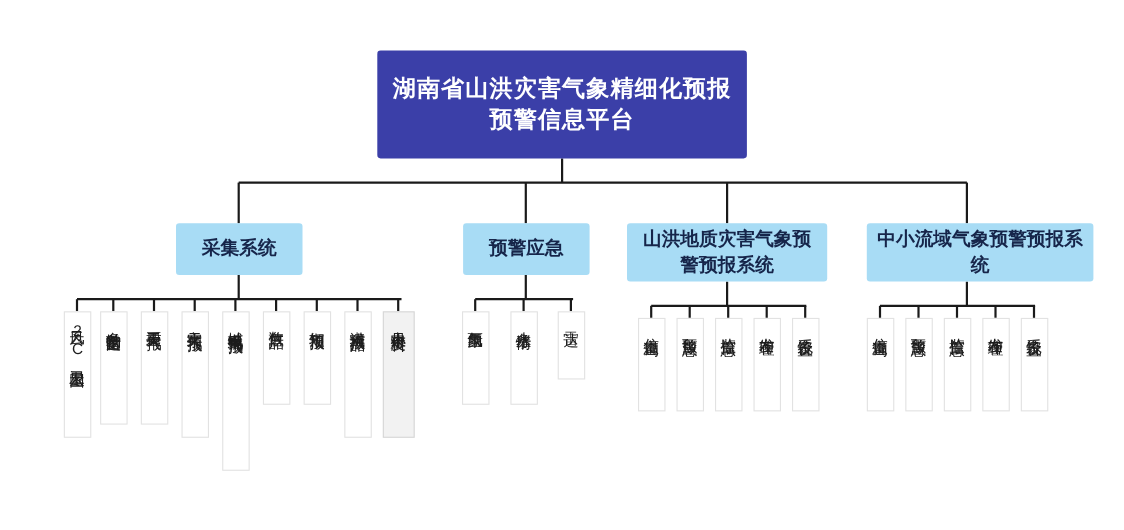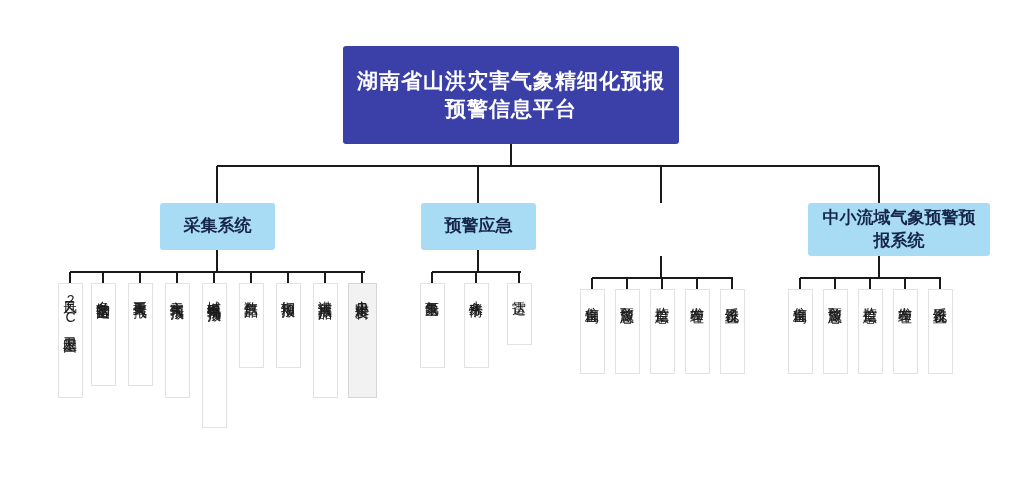--- a/index.html
+++ b/index.html
@@ -126,22 +126,23 @@
       <path d="M940 278 L940 289"></path>
     </g>
   </svg>
 
   <div class="node root" style="left:343px; top:46px; width:336px; height:98px;">湖南省山洪灾害气象精细化预报预警信息平台</div>
 
   <div class="node level2" style="left:160px; top:203px; width:115px; height:47px;">采集系统</div>
 
   <div class="node level2" style="left:421px; top:203px; width:115px; height:47px;">预警应急</div>
 
+  <div class="node level2" style="left:570px; top:203px; width:182px; height:53px;">山洪地质灾害气象预警预报系统</div>
 
-  <div class="node level2" style="left:788px; top:203px; width:182px; height:53px;margin-left:20px;">中小流域气象预警预报系统</div>
+  <div class="node level2" style="left:788px; top:203px; width:206px; height:53px;">中小流域气象预警预报系统</div>
 
   <div class="node leaf plain" style="left:58px; top:283px; width:25px; height:115px;">风云2C卫星云图</div>
   <div class="node leaf plain" style="left:91px; top:283px; width:25px; height:103px;">多普勒雷达图</div>
   <div class="node leaf plain" style="left:128px; top:283px; width:25px; height:103px;">重要天气报</div>
   <div class="node leaf plain" style="left:165px; top:283px; width:25px; height:115px;">文字天气预报</div>
   <div class="node leaf plain" style="left:202px; top:283px; width:25px; height:145px;">城镇电视天气预报</div>
   <div class="node leaf plain" style="left:239px; top:283px; width:25px; height:85px;">数值产品</div>
   <div class="node leaf plain" style="left:276px; top:283px; width:25px; height:85px;">短期预报</div>
   <div class="node leaf plain" style="left:313px; top:283px; width:25px; height:115px;">潜式预报产品</div>
   <div class="node leaf shaded" style="left:348px; top:283px; width:29px; height:115px;">中小尺度资料</div>

